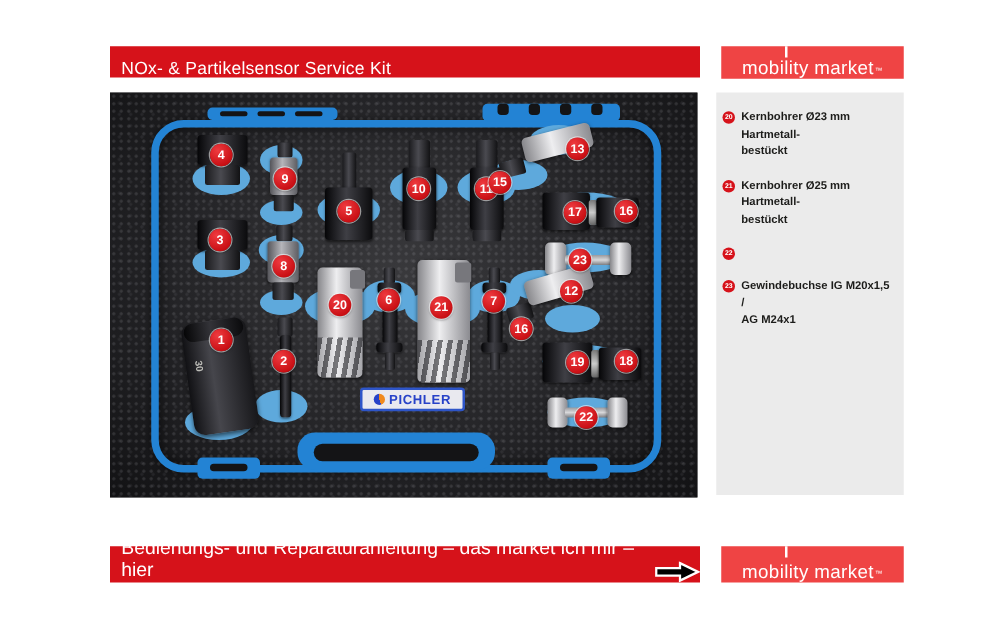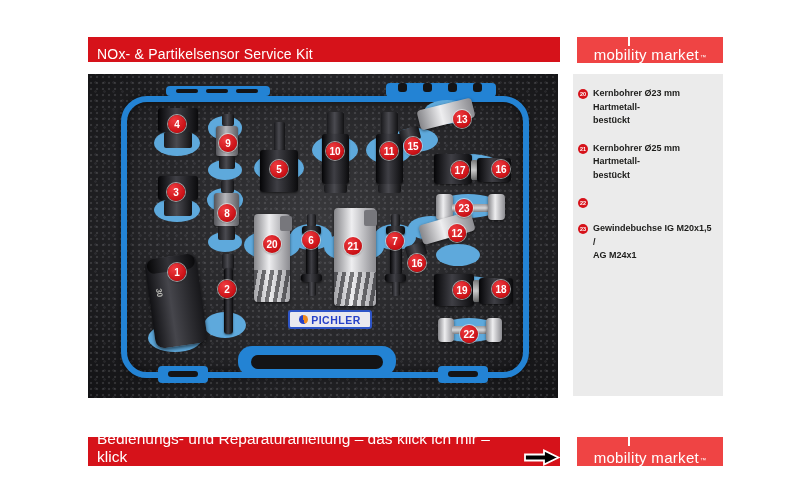--- a/index.html
+++ b/index.html
@@ -222,21 +222,21 @@
       <div class="marker" style="left: 182px; top: 86px;">5</div>
       <div class="marker" style="left: 214px; top: 157px;">6</div>
       <div class="marker" style="left: 298px; top: 158px;">7</div>
       <div class="marker" style="left: 130px; top: 130px;">8</div>
       <div class="marker" style="left: 131px; top: 60px;">9</div>
       <div class="marker" style="left: 238px; top: 68px;">10</div>
       <div class="marker" style="left: 292px; top: 68px;">11</div>
       <div class="marker" style="left: 360px; top: 150px;">12</div>
       <div class="marker" style="left: 365px; top: 36px;">13</div>
       <div class="marker" style="left: 320px; top: 180px;">16</div>
-      <div class="marker" style="left: 316px; top: 63px;">15</div>
+      <div class="marker" style="left: 303px; top: 63px;">15</div>
       <div class="marker" style="left: 404px; top: 86px;">16</div>
       <div class="marker" style="left: 363px; top: 87px;">17</div>
       <div class="marker" style="left: 404px; top: 206px;">18</div>
       <div class="marker" style="left: 365px; top: 207px;">19</div>
       <div class="marker" style="left: 175px; top: 161px;">20</div>
       <div class="marker" style="left: 256px; top: 163px;">21</div>
       <div class="marker" style="left: 372px; top: 251px;">22</div>
       <div class="marker" style="left: 367px; top: 125px;">23</div>
     </div>
 </div>
@@ -253,21 +253,21 @@
     <div class="legend-item">
       <span class="legend-num">22</span>
     </div>
     <div class="legend-item">
       <span class="legend-num">23</span>
       <span class="legend-text">Gewindebuchse IG M20x1,5 /<br>AG M24x1</span>
     </div>
   </div>
 
 <div class="redbar" id="footer-bar">
-  <span>Bedienungs- und Reparaturanleitung – das klick ich mir – klick</span>
+  <span>Bedienungs- und Reparaturanleitung – das market ich mir – hier</span>
   <span class="arrow">
     <svg width="36" height="17" viewBox="0 0 36 17">
       <path d="M1 5.5 H20 V1.5 L34.5 8.5 L20 15.5 V11.5 H1 Z" fill="#000" stroke="#fff" stroke-width="1.8"></path>
     </svg>
   </span>
 </div>
 <div class="logobox" id="logo-bottom">
   <span class="logo-line"></span>
   <span>mobility market</span>
   <sup>™</sup>

